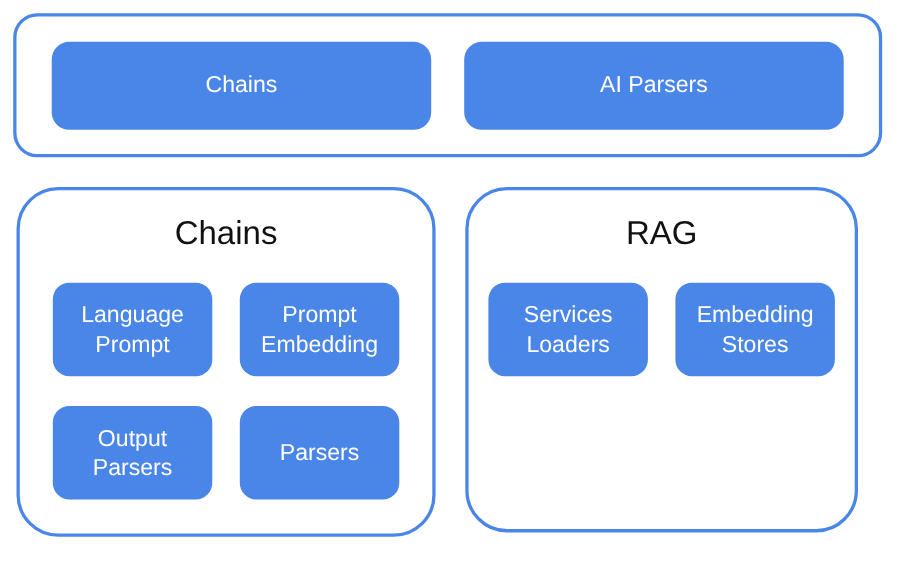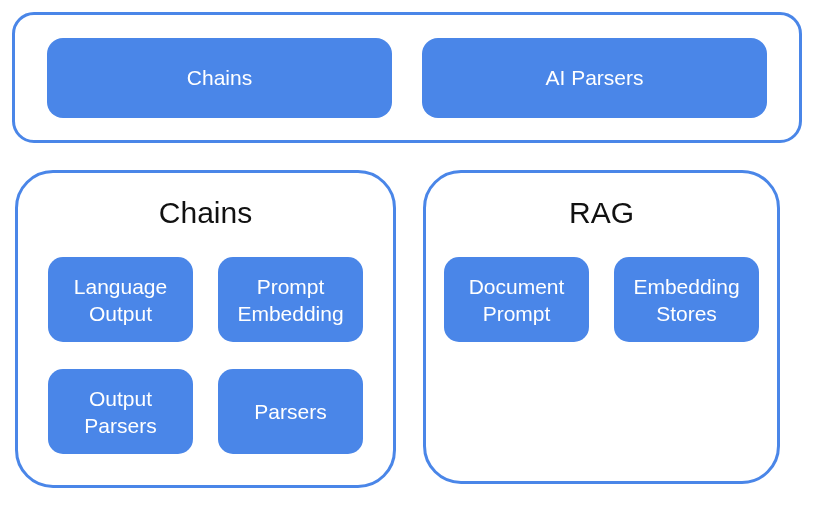--- a/index.html
+++ b/index.html
@@ -97,39 +97,39 @@
     </div>
     <div class="pill">
       <span>AI Parsers</span>
     </div>
   </div>
 
   <div class="group basics">
     <div class="group-title">Chains</div>
     <div class="node-grid">
       <div class="node">
-        <span>Language Output</span>
+        <span>Language Prompt</span>
       </div>
       <div class="node">
         <span>Prompt Embedding</span>
       </div>
       <div class="node">
         <span>Output Parsers</span>
       </div>
       <div class="node">
         <span>Parsers</span>
       </div>
     </div>
   </div>
 
   <div class="group rag">
     <div class="group-title">RAG</div>
     <div class="node-grid">
       <div class="node">
-        <span>Document Prompt</span>
+        <span>Services Loaders</span>
       </div>
       <div class="node">
         <span>Embedding Stores</span>
       </div>
     </div>
   </div>
 
 </div>
 
 </body></html>

